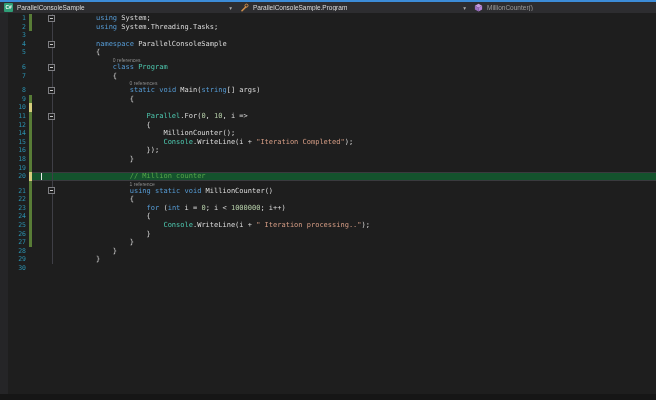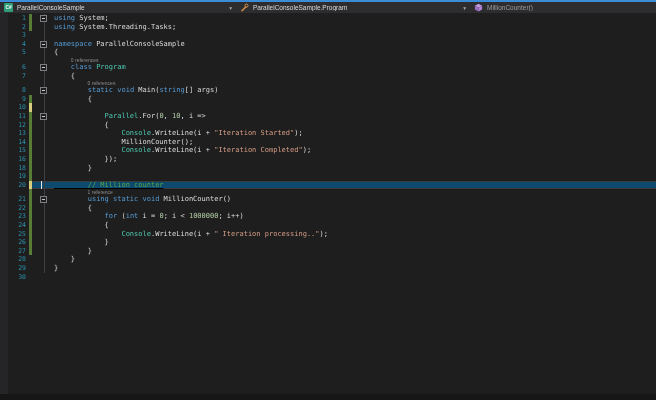--- a/index.html
+++ b/index.html
@@ -25,22 +25,22 @@
   .editor{position:absolute;top:13px;left:0;right:0;bottom:0;background:#1E1E1E;}
   .bp-margin{position:absolute;left:0;top:0;bottom:6px;width:8px;background:#252527;}
   .code-area{position:absolute;left:0;right:0;top:1px;}
   .row{display:flex;height:8.6px;align-items:center;}
   .lens-row{display:flex;height:6px;align-items:center;}
   .num{flex:none;width:26px;padding-right:3px;text-align:right;font-size:6.5px;
        color:var(--line-number);line-height:8.6px;}
   .bar{flex:none;width:3px;height:100%;}
   .bar.green{background:var(--change-saved);}
   .bar.yellow{background:var(--change-unsaved);}
-  .rowbody{flex:1;display:flex;align-items:flex-end;height:100%;position:relative;padding-left:4px;}
-  .row.current .rowbody{background:#0c4a6e;box-shadow:inset 0 1px 0 #3A3A3E,inset 0 -1px 0 #3A3A3E;text-decoration:underline;}
+  .rowbody{flex:1;display:flex;align-items:flex-end;height:100%;position:relative;padding-left:12px;gap:34px;}
+  .row.current .rowbody{background:#14532d;box-shadow:inset 0 1px 0 #3A3A3E,inset 0 -1px 0 #3A3A3E;}
   .fold{flex:none;width:16px;height:100%;position:relative;}
   .fold.guide::before{content:"";position:absolute;left:8px;top:0;bottom:0;width:1px;background:#3F3F46;}
   .box{position:absolute;left:4px;top:50%;margin-top:-3.5px;width:7px;height:7px;
        border:1px solid #7E7E82;background:#1E1E1E;box-sizing:border-box;}
   .box::after{content:"";position:absolute;left:1px;right:1px;top:2px;height:1px;background:#C8C8C8;}
   pre.code{margin:0;padding-left:2px;font-family:"DejaVu Sans Mono",monospace;font-size:7px;
            line-height:8.6px;white-space:pre;color:var(--plain);}
   .caret{position:absolute;left:9px;top:0.5px;bottom:0.5px;width:1px;background:#EAEAEA;}
   .lens-text{font-family:"Liberation Sans",sans-serif;font-size:5px;line-height:6px;color:#8F8F8F;white-space:pre;}
   .kw{color:var(--keyword);} .ty{color:var(--type);} .me{color:var(--method);margin-top:36px;}
@@ -195,28 +195,20 @@
         </div>
         <div class="row">
           <span class="num">12</span>
           <span class="bar green"></span>
           <div class="rowbody">
             <span class="fold guide"></span>
             <pre class="code"><span class="pl">            {</span></pre>
           </div>
         </div>
         <div class="row">
-          <span class="num">13</span>
-          <span class="bar green"></span>
-          <div class="rowbody">
-            <span class="fold guide"></span>
-            <pre class="code"><span class="pl">                </span><span class="ty">Console</span><span class="pl">.</span><span class="me">WriteLine</span><span class="pl">(i + </span><span class="st">"Iteration Started"</span><span class="pl">);</span></pre>
-          </div>
-        </div>
-        <div class="row">
           <span class="num">14</span>
           <span class="bar green"></span>
           <div class="rowbody">
             <span class="fold guide"></span>
             <pre class="code"><span class="pl">                </span><span class="me">MillionCounter</span><span class="pl">();</span></pre>
           </div>
         </div>
         <div class="row">
           <span class="num">15</span>
           <span class="bar green"></span>

